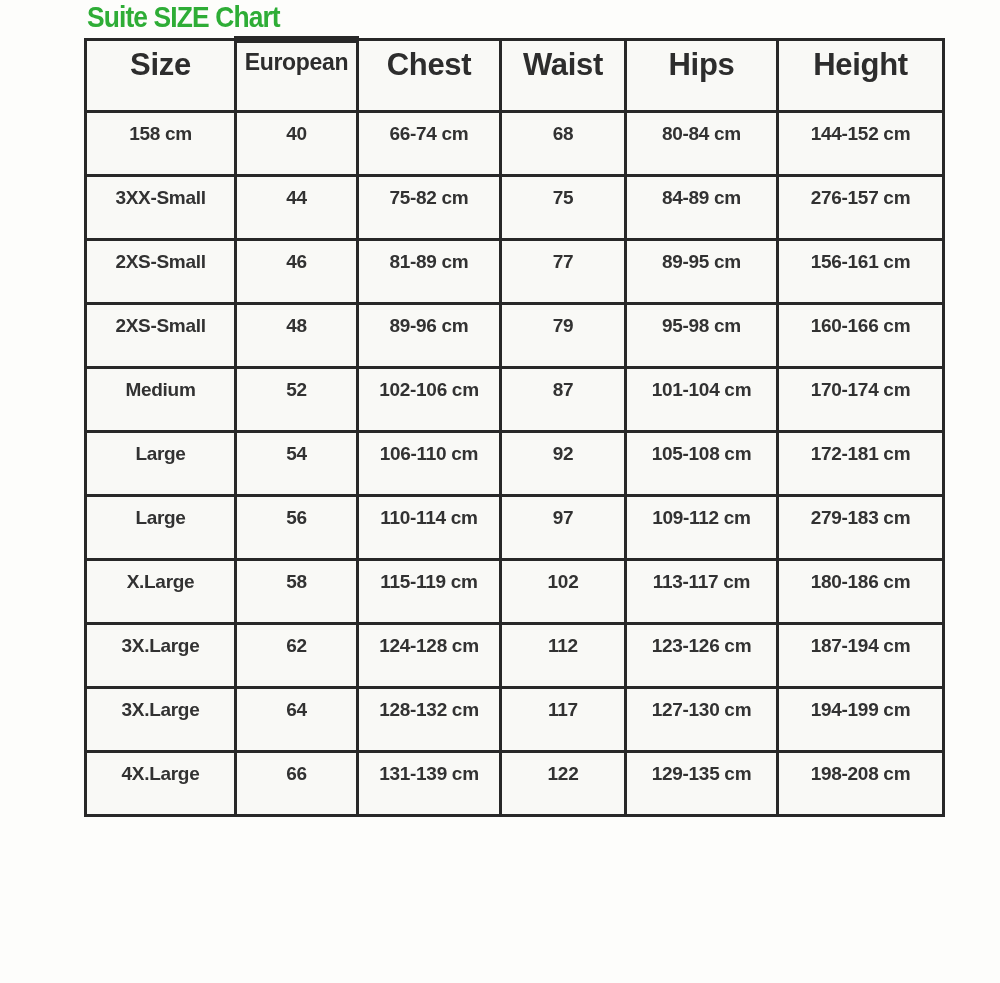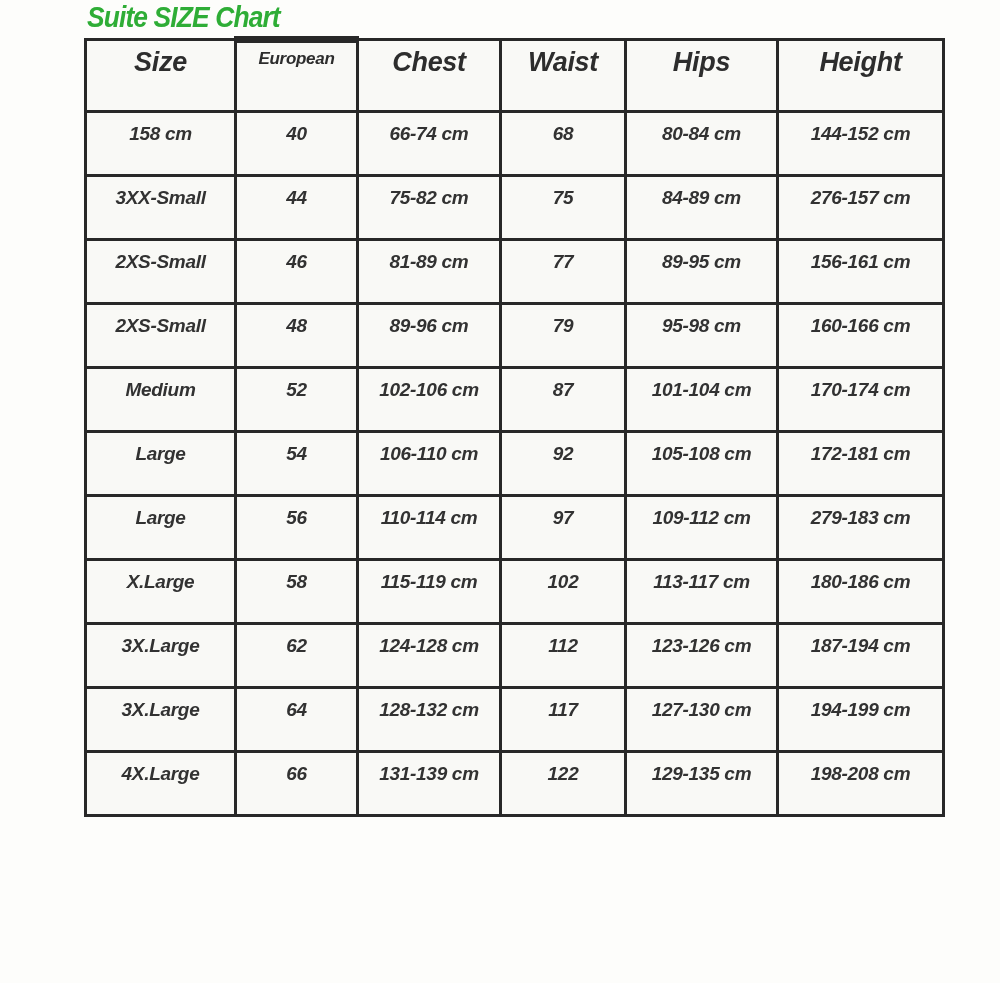--- a/index.html
+++ b/index.html
@@ -46,37 +46,37 @@
     font-weight: bold;
     text-align: center;
     vertical-align: top;
     color: #2d2d2d;
     letter-spacing: -0.3px;
     overflow: hidden;
   }
   .size-table th {
     height: 60px;            
     padding-top: 6px;
-    font-size: 27px;
+    font-size: 31px;
   }
   .size-table th.thick-top {
     border-top-width: 7px;   
-    font-size: 17px;
+    font-size: 23px;
   }
   .size-table td {
     height: 50px;            
     padding-top: 10px;
     font-size: 19px;
     color: #323232;
   }
 </style>
 </head>
 <body>
 
-<div class="page" style="background: rgb(253, 253, 251); font-style: italic;">
+<div class="page" style="background: rgb(253, 253, 251);">
   <h1 class="title" style="color: rgb(46, 173, 54);">Suite SIZE Chart</h1>
 
   <table class="size-table">
     <colgroup>
         <col style="width: 150px;">
         <col style="width: 122px;">
         <col style="width: 143px;">
         <col style="width: 125px;">
         <col style="width: 152px;">
         <col style="width: 166px;">

